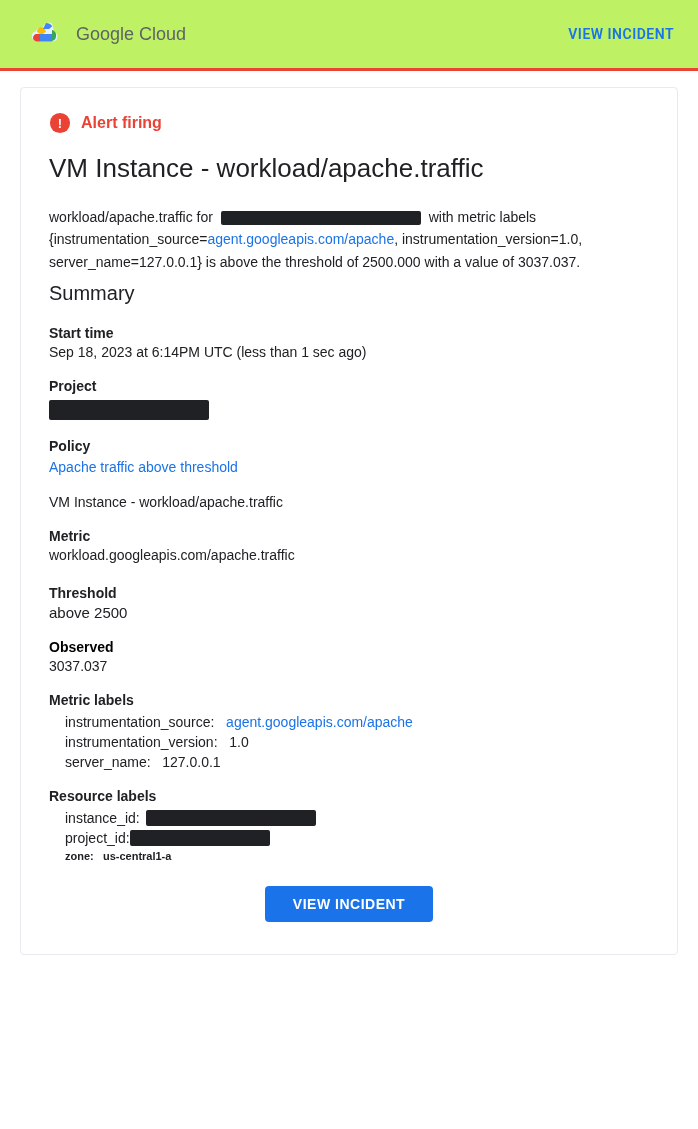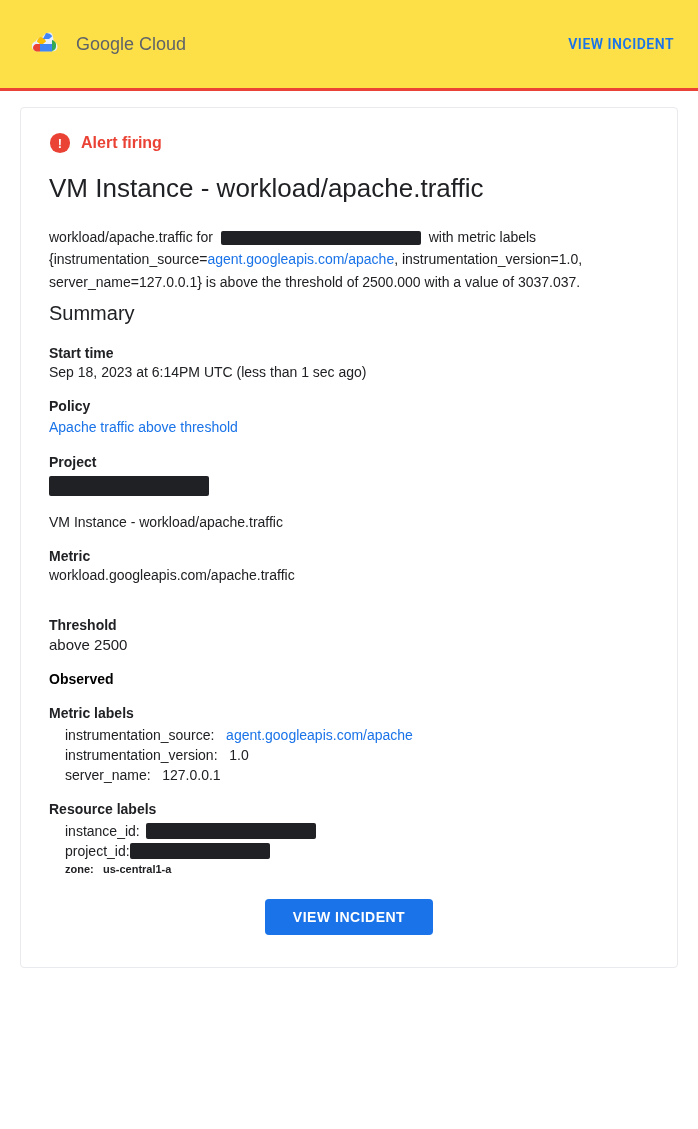--- a/index.html
+++ b/index.html
@@ -7,21 +7,21 @@
       font-family: 'Google Sans', Roboto, Arial, sans-serif;
       background: #fff;
       color: #202124;
       width: 698px;
       min-height: 1129px;
     }
   </style>
 </head>
 <body>
 
-<div style="position:relative; background:#fde047; display:flex; align-items:center; justify-content:space-between; padding:16px 24px; height:88px; border-bottom:none;">
+<div style="position:relative; background:#bef264; display:flex; align-items:center; justify-content:space-between; padding:16px 24px; height:68px; border-bottom:none;">
 
   <div style="display:flex;align-items:center;gap:10px;">
     <svg width="42" height="34" viewBox="0 0 42 34" xmlns="http://www.w3.org/2000/svg">
 
       <path d="M26,5.5 C22.8,5.5 20,7.3 18.5,10 L18,10 C15.2,10 12.8,11.8 11.8,14.3 C9.5,14.8 7.8,16.8 7.8,19.2 C7.8,22 10,24.2 12.8,24.2 L29,24.2 C31.5,24.2 33.5,22.2 33.5,19.7 C33.5,17.4 31.8,15.5 29.5,15.1 C29.5,14.9 29.5,14.7 29.5,14.5 C29.5,9.5 28.2,5.5 26,5.5 Z" fill="#e8f0fe"></path>
 
       <path d="M12,17 C10.3,17.5 9,19 9,20.8 C9,22.8 10.6,24.4 12.6,24.4 L16,24.4 L16,17 L12,17Z" fill="#ea4335"></path>
 
       <path d="M16,10 C14.3,11 13.2,12.8 13,14.8 L16,17 L19,17 L22,14.5 C21.2,12 18.8,10 16,10Z" fill="#fbbc04"></path>
 
@@ -59,45 +59,46 @@
   </p>
 
   <h2 style="font-size:20px;font-weight:500;color:#202124;margin-bottom:20px;font-family:Arial,sans-serif;">Summary</h2>
 
   <div style="margin-bottom:18px;">
     <div style="font-size:14px;font-weight:600;color:#202124;margin-bottom:3px;font-family:Arial,sans-serif;">Start time</div>
     <div style="font-size:14px;color:#202124;font-family:Arial,sans-serif;">Sep 18, 2023 at 6:14PM UTC (less than 1 sec ago)</div>
   </div>
 
   <div style="margin-bottom:18px;">
-    <div style="font-size:14px;font-weight:600;color:#202124;margin-bottom:3px;font-family:Arial,sans-serif;">Policy</div>
-    <a style="font-size:14px;color:#1a73e8;text-decoration:none;font-family:Arial,sans-serif;" href="#">Apache traffic above threshold</a>
+    <div style="font-size:14px;font-weight:600;color:#202124;margin-bottom:6px;font-family:Arial,sans-serif;">Project</div>
+    <div style="display:block;background:#202124;height:20px;width:160px;border-radius:2px;"></div>
   </div>
 
   <div style="margin-bottom:18px;">
-    <div style="font-size:14px;font-weight:600;color:#202124;margin-bottom:6px;font-family:Arial,sans-serif;">Project</div>
-    <div style="display:block;background:#202124;height:20px;width:160px;border-radius:2px;"></div>
+    <div style="font-size:14px;font-weight:600;color:#202124;margin-bottom:3px;font-family:Arial,sans-serif;">Policy</div>
+    <a style="font-size:14px;color:#1a73e8;text-decoration:none;font-family:Arial,sans-serif;" href="#">Apache traffic above threshold</a>
   </div>
 
   <div style="margin-bottom:18px;">
     <div style="font-size:14px;color:#202124;font-family:Arial,sans-serif;">VM Instance - workload/apache.traffic</div>
   </div>
 
-  <div style="margin-bottom:34px;">
+  <div style="margin-bottom:22px;">
     <div style="font-size:14px;font-weight:600;color:#202124;margin-bottom:3px;font-family:Arial,sans-serif;">Metric</div>
     <div style="font-size:14px;color:#202124;font-family:Arial,sans-serif;">workload.googleapis.com/apache.traffic</div>
   </div>
 
   <div style="margin-bottom:18px;">
     <div style="font-size:14px;font-weight:600;color:#202124;margin-bottom:3px;font-family:Arial,sans-serif;">Threshold</div>
     <div style="font-size:15px;color:#202124;font-family:Arial,sans-serif;">above 2500</div>
   </div>
 
   <div style="margin-bottom:18px;">
     <div style="font-size:14px;font-weight:600;color:#000000;margin-bottom:3px;font-family:Arial,sans-serif;">Observed</div>
+    <div style="font-size:14px;color:#202124;font-family:Arial,sans-serif;">3037.037</div>
   </div>
 
   <div style="margin-bottom:18px;">
     <div style="font-size:14px;font-weight:600;color:#202124;margin-bottom:6px;font-family:Arial,sans-serif;">Metric labels</div>
     <div style="font-size:14px;color:#202124;margin-bottom:4px;padding-left:16px;font-family:Arial,sans-serif;">
       <span>instrumentation_source:</span>
       <span>&nbsp;</span>
       <a style="color:#1a73e8;text-decoration:none;" href="#">agent.googleapis.com/apache</a>
     </div>
     <div style="font-size:14px;color:#202124;margin-bottom:4px;padding-left:16px;font-family:Arial,sans-serif;">

